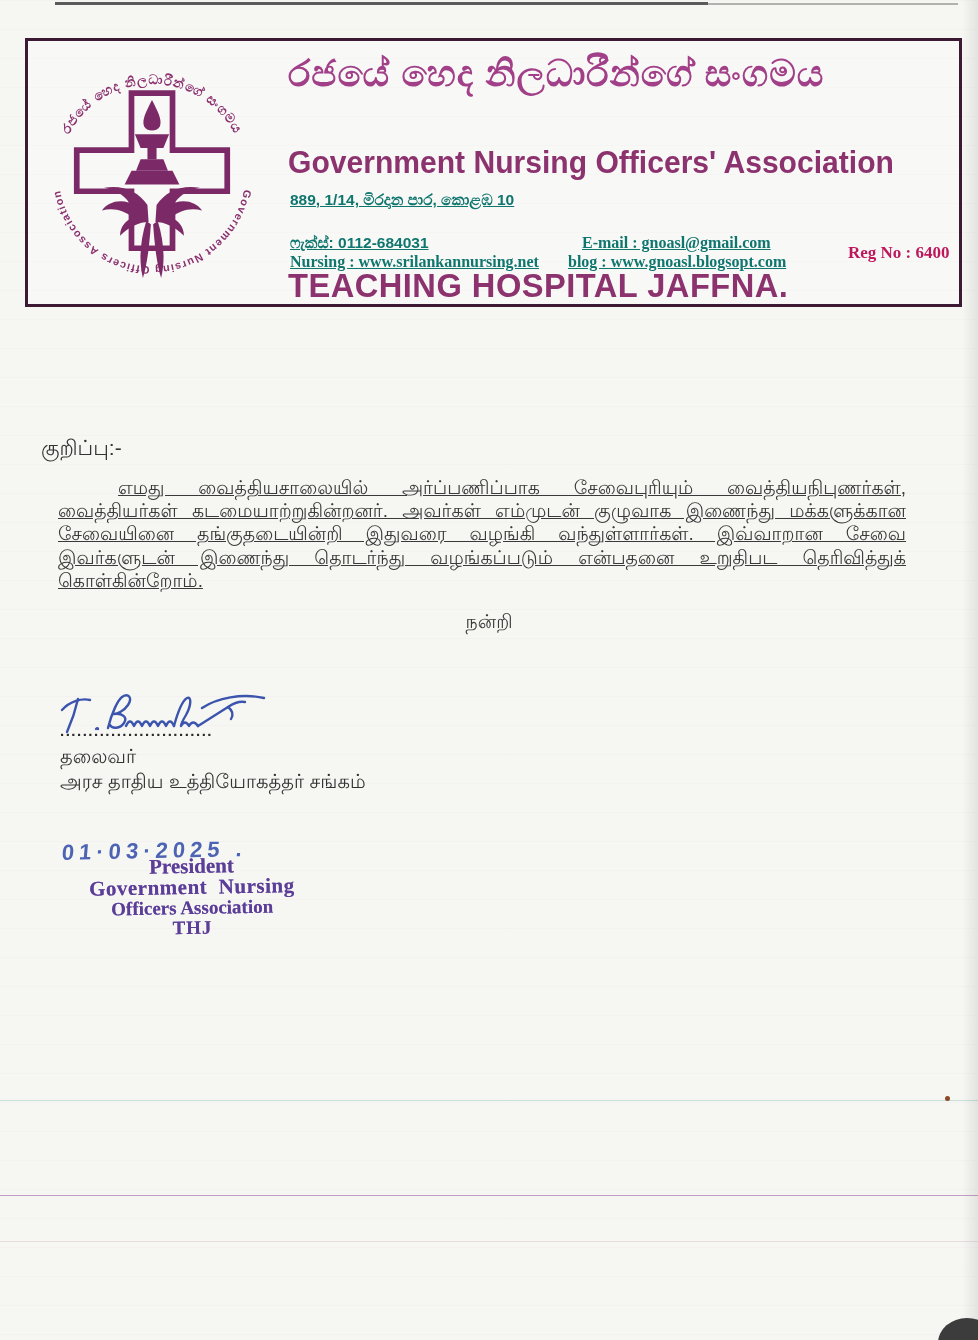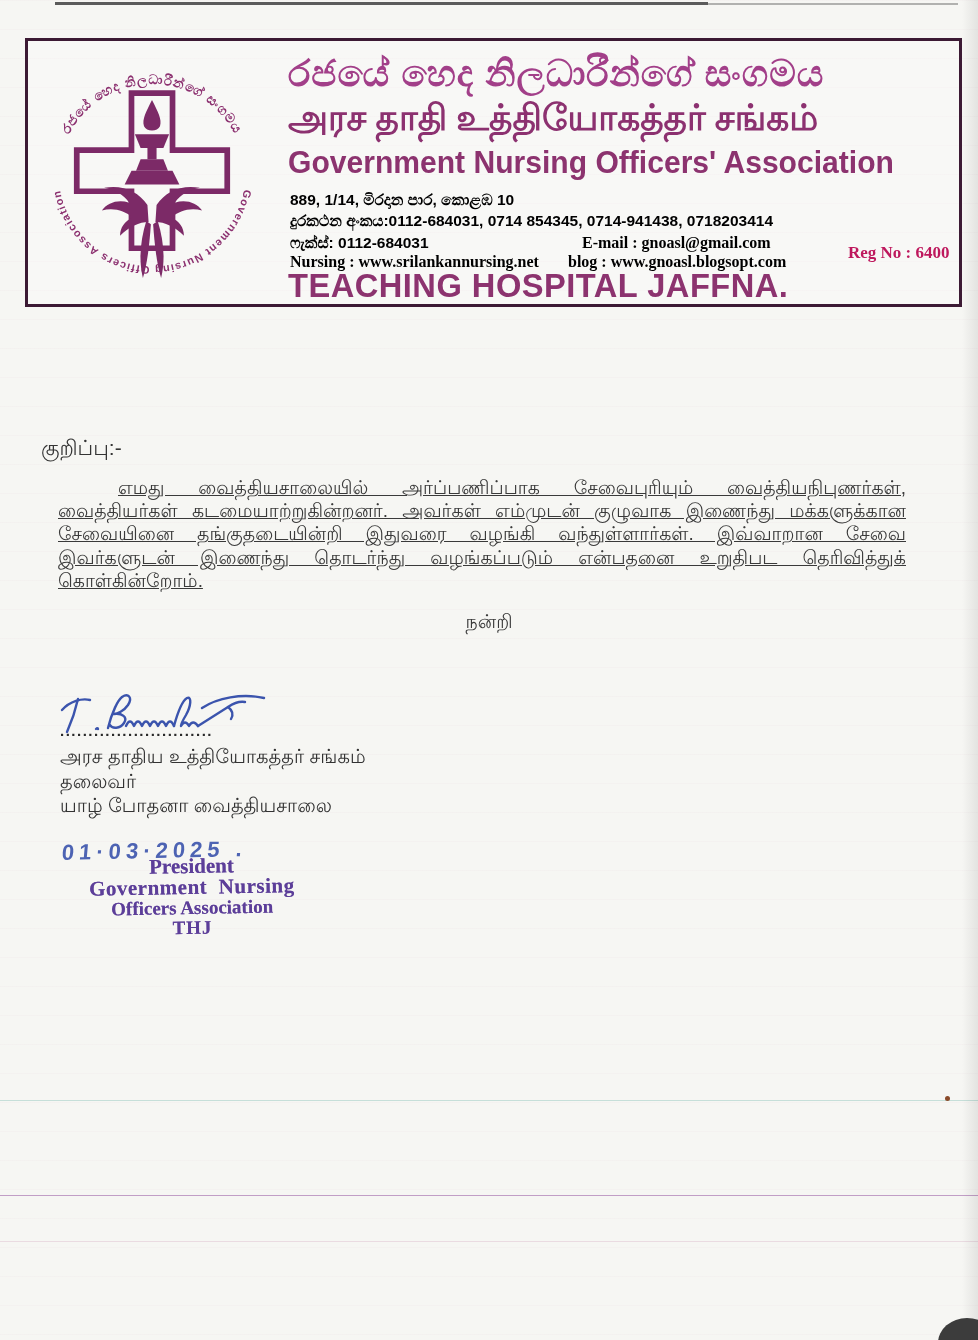--- a/index.html
+++ b/index.html
@@ -60,21 +60,21 @@
     position: absolute; left: 0; top: 44px;
     font-family: "Liberation Serif", serif;
     font-size: 36px; font-weight: bold; color: #8c3170; white-space: nowrap;
   }
   .title-en {
     position: absolute; left: 0; top: 92px;
     font-size: 31px; font-weight: bold; color: #8c336f;
     letter-spacing: 0px; white-space: nowrap; transform: scaleX(0.97);
     transform-origin: left;
   }
-  .addr { position: absolute; color: #000000; font-size: 15.5px; font-weight: bold; white-space: nowrap; }
+  .addr { position: absolute; color: #0f766e; font-size: 15.5px; font-weight: bold; white-space: nowrap; text-decoration: underline; }
   .addr-1 { left: 2px; top: 138px; }
   .addr-2 { left: 2px; top: 159px; }
   .addr-3fax { left: 2px; top: 181px; }
   .addr-3mail { left: 250px; top: 181px; font-family: "Liberation Serif", serif; font-size: 16px; margin-left: 44px; }
   .addr-4web { left: 2px; top: 200px; font-family: "Liberation Serif", serif; font-size: 16px; }
   .addr-4blog { left: 268px; top: 200px; font-family: "Liberation Serif", serif; font-size: 16px; margin-left: 12px; }
   .reg-no {
     position: absolute; left: 560px; top: 190px;
     font-family: "Liberation Serif", serif;
     font-size: 17px; font-weight: bold; color: #be185d; white-space: nowrap;
@@ -186,24 +186,22 @@
           <path d="M96,128 C88,116 74,110 58,113 C68,115 75,119 80,126 C70,123 61,126 56,133 C66,130 76,133 83,139 C76,142 72,148 72,155 C80,147 89,143 97,143 Z"></path>
           <path d="M104,128 C112,116 126,110 142,113 C132,115 125,119 120,126 C130,123 139,126 144,133 C134,130 124,133 117,139 C124,142 128,148 128,155 C120,147 111,143 103,143 Z"></path>
           <path d="M95,142 C90,158 88,176 92,192 C96,180 98,160 99,145 Z"></path>
           <path d="M105,142 C110,158 112,176 108,192 C104,180 102,160 101,145 Z"></path>
         </g>
       </svg>
     </div>
 
     <div class="head-text">
       <div class="title-si">රජයේ හෙද නිලධාරීන්ගේ සංගමය</div>
-      <div class="title-ta">அரச தாதி உத்தியோகத்தர் சங்கம்</div>
       <div class="title-en">Government Nursing Officers' Association</div>
       <div class="addr addr-1">889, 1/14, මිරදාන පාර, කොළඹ 10</div>
-      <div class="addr addr-2">දුරකථන අංකය:0112-684031, 0714 854345, 0714-941438, 0718203414</div>
       <div class="addr addr-3fax">ෆැක්ස්: 0112-684031</div>
       <div class="addr addr-3mail">E-mail : gnoasl@gmail.com</div>
       <div class="addr addr-4web">Nursing : www.srilankannursing.net</div>
       <div class="addr addr-4blog">blog : www.gnoasl.blogsopt.com</div>
       <div class="reg-no">Reg No : 6400</div>
       <div class="hospital-line">TEACHING HOSPITAL JAFFNA.</div>
     </div>
   </div>
 
   <div class="note-label">குறிப்பு:-</div>
@@ -222,23 +220,22 @@
       <path d="M122,40 C125,29 130,15 135,12 C140,10 139,20 134,29 C131,34 129,38 129,40 Q133,33 137,40 Q141,33 146,40"></path>
       <path d="M146,40 C154,35 165,28 176,21 C182,17 188,15 193,16"></path>
       <path d="M176,21 C180,24 182,28 179,33"></path>
       <path d="M150,22 C165,12 190,7 212,12"></path>
     </g>
   </svg>
 
   <div class="sig-dots">...........................</div>
 
   <div class="sig-lines">
+    <div class="sig-line">தலைவர்</div>
     <div class="sig-line">அரச தாதிய உத்தியோகத்தர் சங்கம்</div>
-    <div class="sig-line">தலைவர்</div>
-    <div class="sig-line">யாழ் போதனா வைத்தியசாலை</div>
   </div>
 
   <div class="sig-date">01·03·2025 .</div>
 
   <div class="stamp">
     <div class="stamp-line stamp-line-0">President</div>
     <div class="stamp-line stamp-line-1">Government  Nursing</div>
     <div class="stamp-line stamp-line-2">Officers Association</div>
     <div class="stamp-line stamp-line-3">THJ</div>
   </div>

